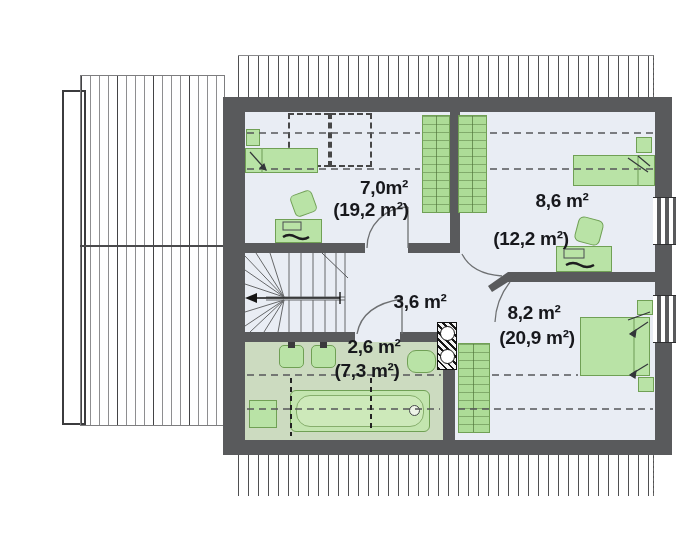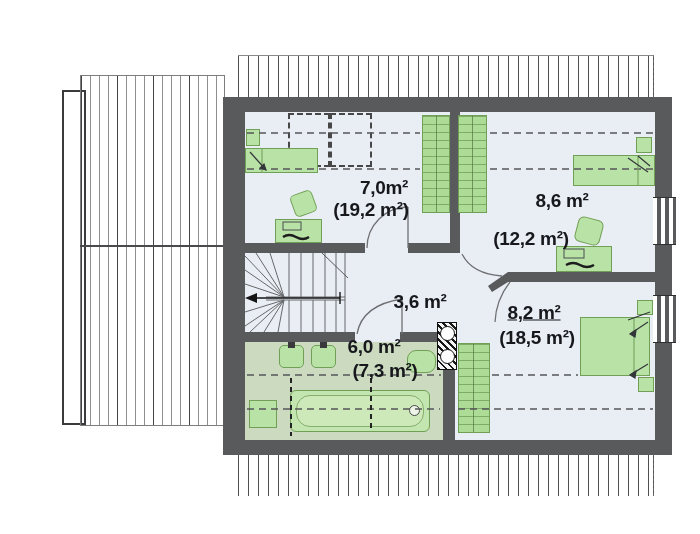--- a/index.html
+++ b/index.html
@@ -175,18 +175,18 @@
       <rect x="564" y="249" width="20" height="9" fill="none" stroke="#4a4d50" stroke-width="1"></rect>
       <path d="M566,265 q7,-4 14,0 t14,0" stroke="#1d1d1f" stroke-width="2.4" fill="none"></path>
     </g>
   </svg>
 
   <div class="abs lbl" style="left:384px;top:187px;">7,0m²</div>
   <div class="abs lbl" style="left:371px;top:209px;">(19,2 m²)</div>
   <div class="abs lbl" style="left:530px;top:200px;margin-left:32px;">8,6 m²</div>
   <div class="abs lbl" style="left:531px;top:224px;margin-top:14px;">(12,2 m²)</div>
   <div class="abs lbl" style="left:420px;top:301px;">3,6 m²</div>
-  <div class="abs lbl" style="left:534px;top:312px;text-decoration:underline;">8,2 m²</div>
-  <div class="abs lbl" style="left:537px;top:337px;">(18,5 m²)</div>
-  <div class="abs lbl" style="left:374px;top:346px;">6,0 m²</div>
-  <div class="abs lbl" style="left:385px;top:370px;">(7,3 m²)</div>
+  <div class="abs lbl" style="left:534px;top:312px;">8,2 m²</div>
+  <div class="abs lbl" style="left:537px;top:337px;">(20,9 m²)</div>
+  <div class="abs lbl" style="left:374px;top:346px;">2,6 m²</div>
+  <div class="abs lbl" style="left:367px;top:370px;">(7,3 m²)</div>
 
 </div>
 
 </body></html>

